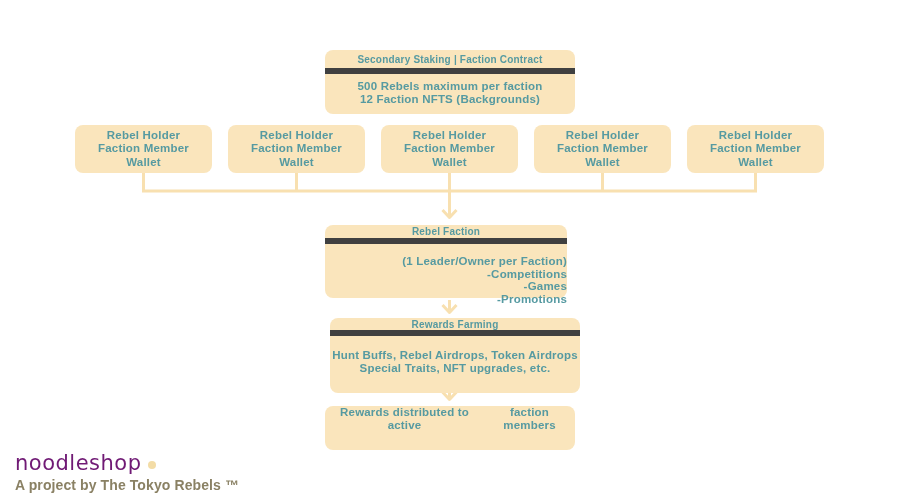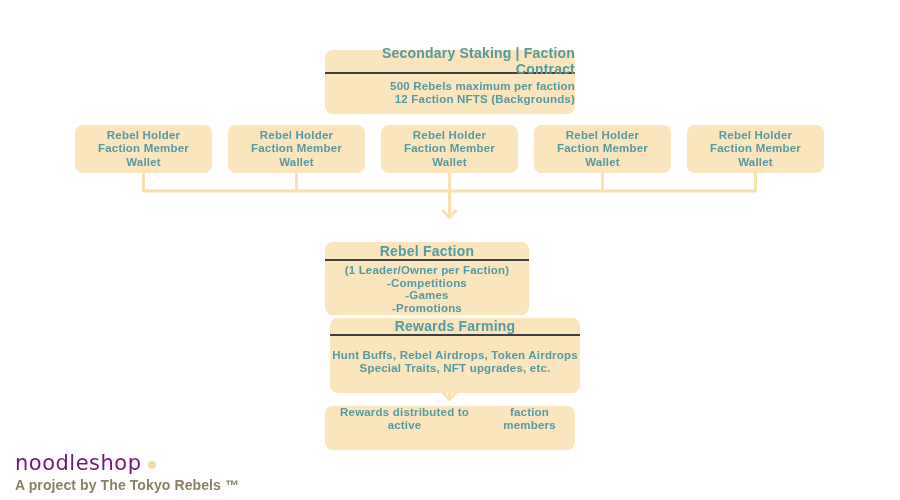--- a/index.html
+++ b/index.html
@@ -8,48 +8,48 @@
     font-family:"Liberation Sans", sans-serif; overflow:hidden;
   }
   svg.connectors { position:absolute; left:0; top:0; pointer-events:none; }
 
   .fc-box {
     position:absolute; background:#FAE5BC; border-radius:8px;
     color:#569AA1; text-align:center; box-sizing:border-box;
     letter-spacing:0.2px;
   }
   .fc-header {
-    font-size:14px; font-weight:bold; display:flex; align-items:center; justify-content:center;
-    border-bottom:2px solid #404040; box-sizing:border-box;text-align:right;
+    font-size:10px; font-weight:bold; display:flex; align-items:center; justify-content:center;
+    border-bottom:6px solid #404040; box-sizing:border-box;text-align:right;
   }
   .fc-body { font-size:11.5px; font-weight:bold; }
   .fc-line { line-height:13px; }
 
   
   .contract-box { left:325px; top:50px; width:250px; height:64px; }
   .contract-box .fc-header { height:24px; }
-  .contract-box .fc-body { padding-top:6px;text-align:right; }
+  .contract-box .fc-body { padding-top:6px; }
 
   
   .member-box {
     top:125px; width:137px; height:48px;
     display:flex; flex-direction:column; justify-content:center;
     font-size:11.5px; font-weight:bold;
   }
   .member-box .fc-line { line-height:13.5px; }
   .member-box.m1 { left:75px; }
   .member-box.m2 { left:228px; }
   .member-box.m3 { left:381px; }
   .member-box.m4 { left:534px; }
   .member-box.m5 { left:687px; }
 
   
-  .faction-box { left:325px; top:242px; width:204px; height:73px; }
+  .faction-box { left:325px; top:225px; width:242px; height:73px; }
   .faction-box .fc-header { height:19px; }
-  .faction-box .fc-body { padding-top:3px; }
+  .faction-box .fc-body { padding-top:11px;text-align:right; }
   .faction-box .fc-line { line-height:12.6px; }
 
   
   .rewards-box { left:330px; top:318px; width:250px; height:75px; }
   .rewards-box .fc-header { height:18px; }
   .rewards-box .fc-body { padding-top:13px; }
 
   
   .dist-box {
     left:325px; top:406px; width:250px; height:44px;

